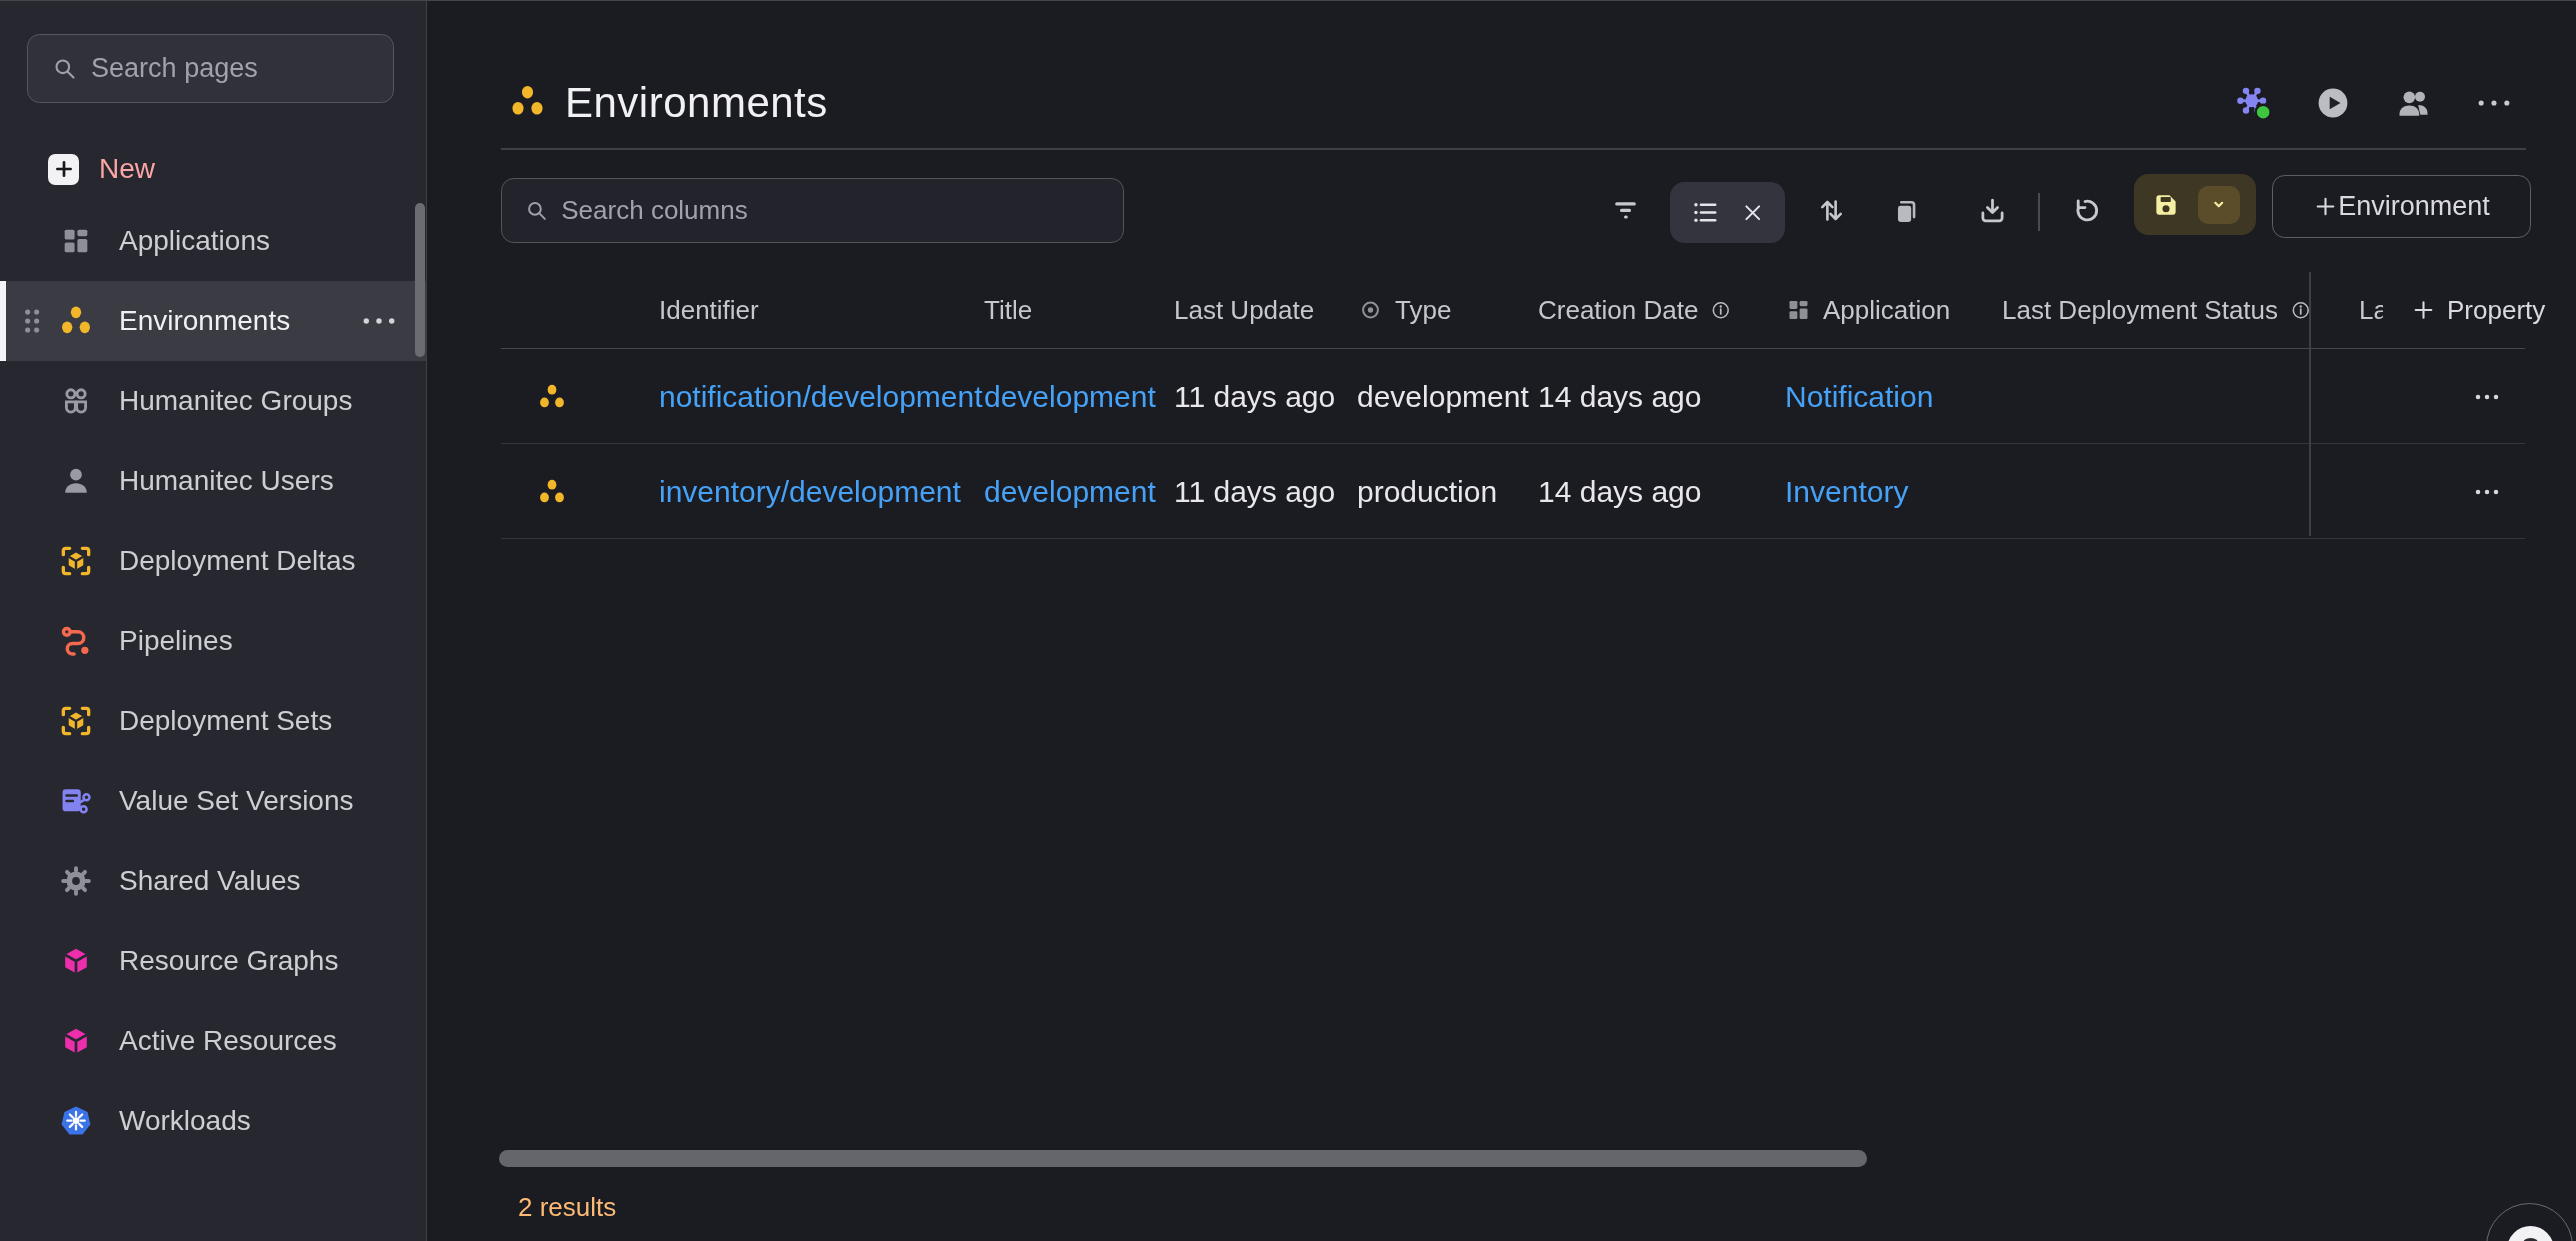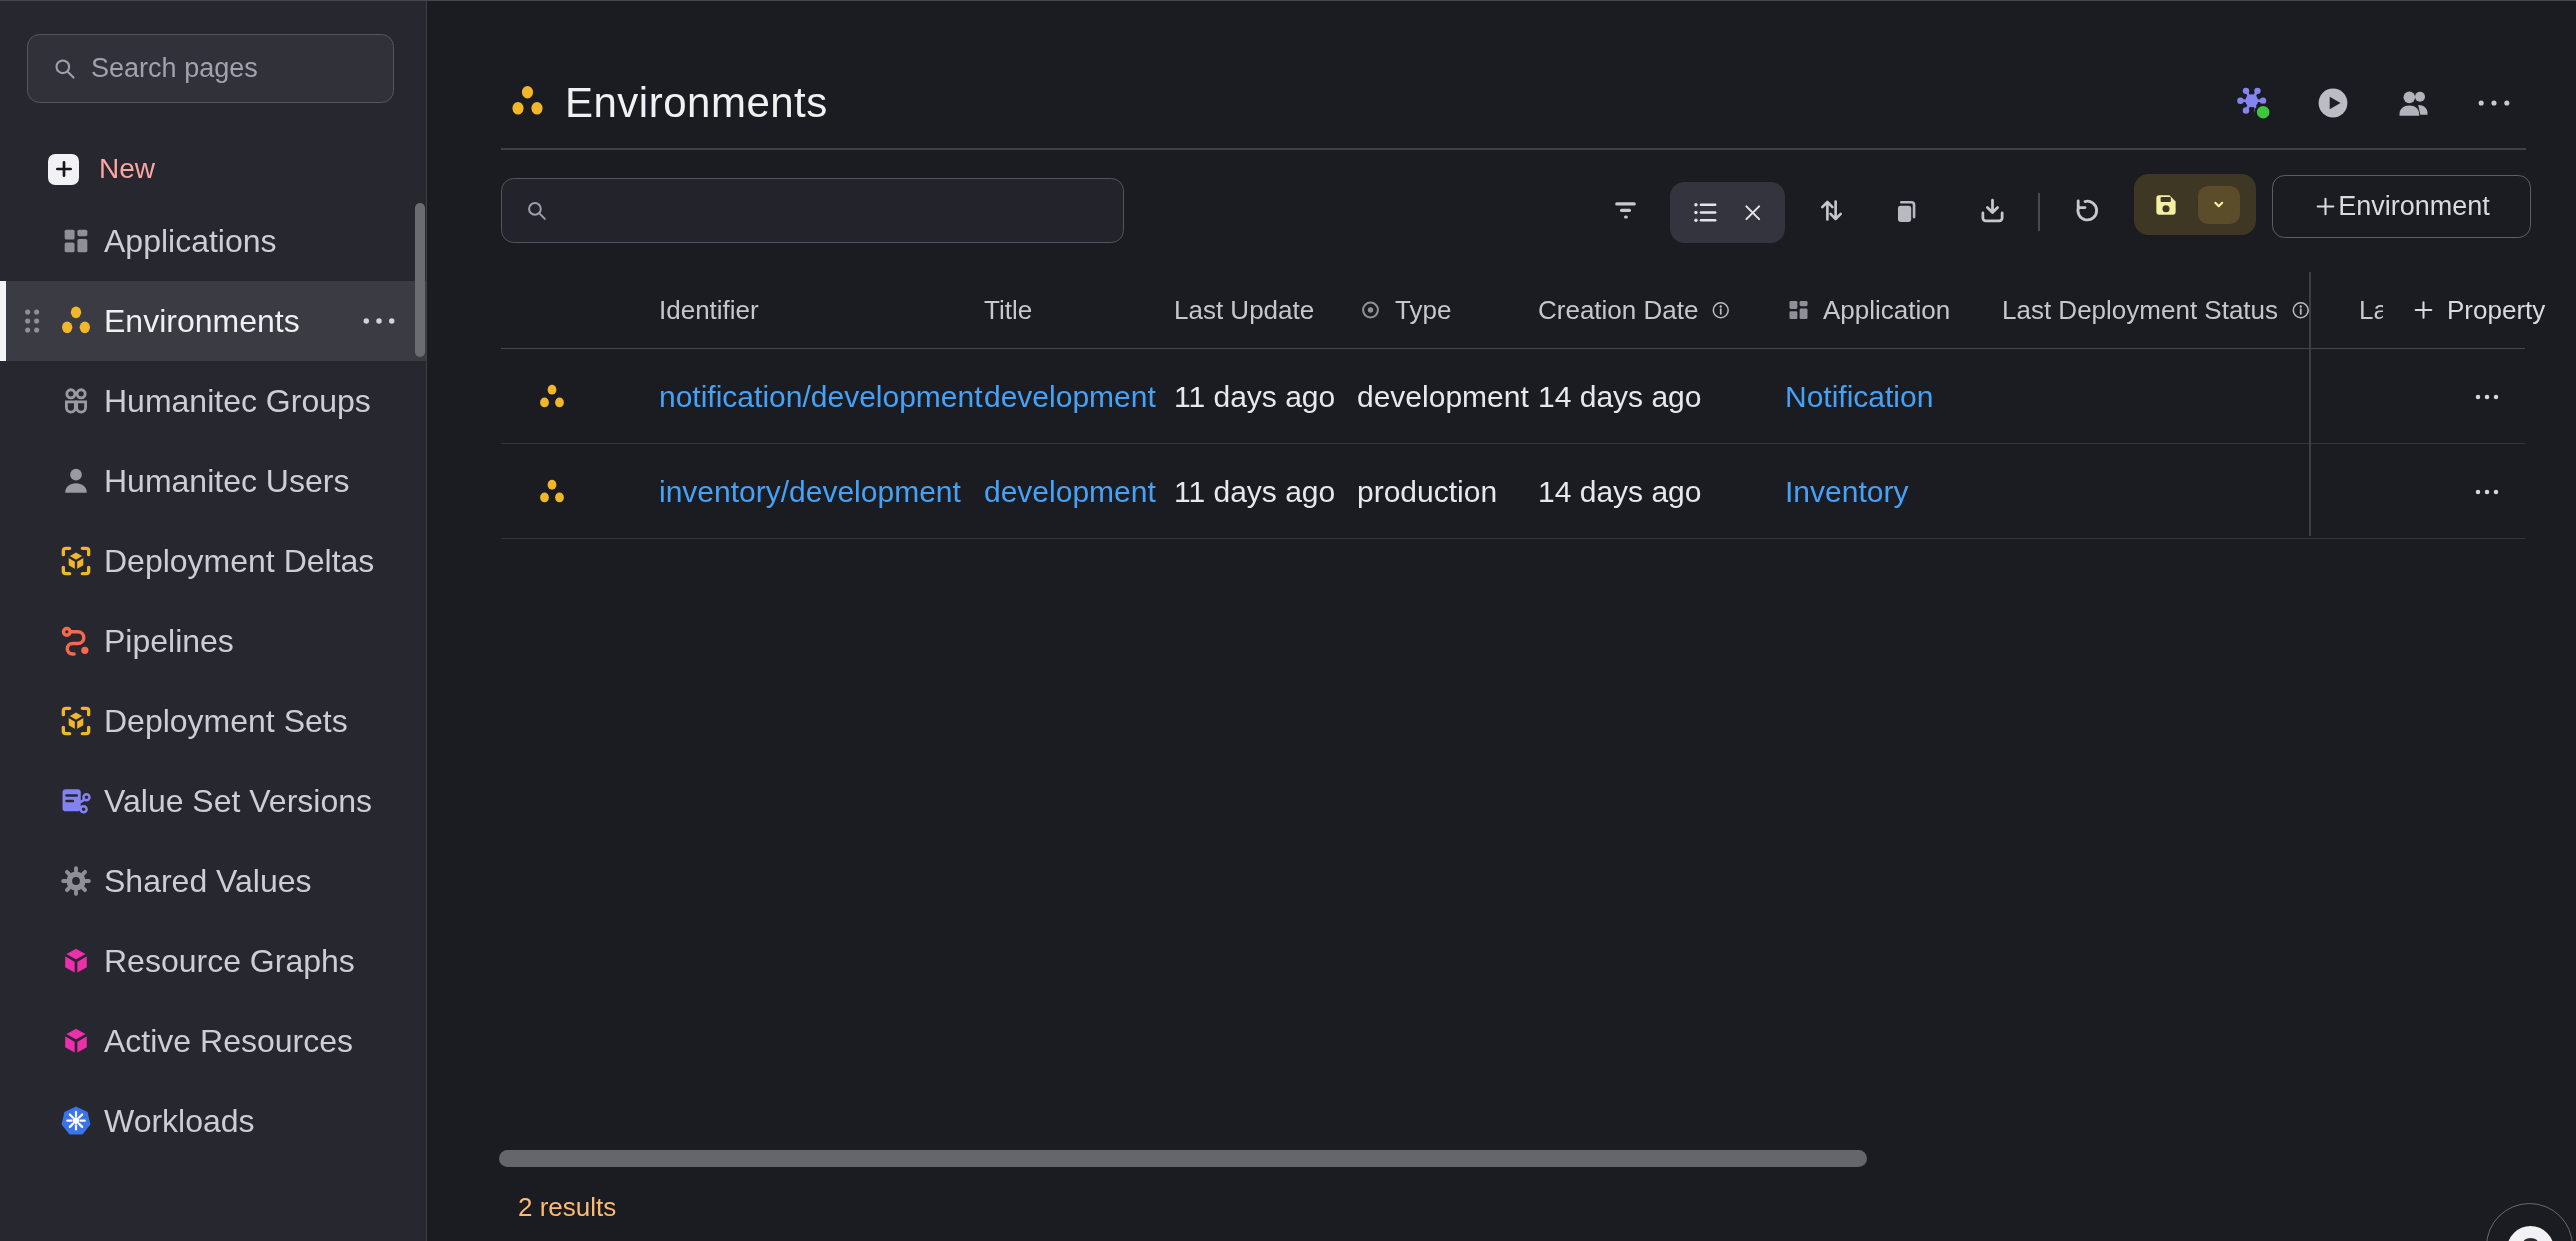--- a/index.html
+++ b/index.html
@@ -14,21 +14,21 @@
   .sb-search input { flex:1; background:transparent; border:none; outline:none; color:#dcdce2; font-size:27px; font-family:inherit; }
   .sb-search input::placeholder { color:#a2a2ac; }
   .sb-new { position:absolute; left:0; top:130px; width:100%; height:76px; display:flex; align-items:center; cursor:pointer; }
   .newbox { width:31px; height:31px; margin-left:48px; background:#f2f2f5; border-radius:7.2px; display:flex; align-items:center; justify-content:center; }
   .sb-new .nlabel { margin-left:20px; font-size:28px; color:#fca5a5; }
   .sb-items { position:absolute; left:0; top:200px; width:100%; }
   .sb-item { position:relative; height:80px; display:flex; align-items:center; cursor:pointer; }
   .sb-item.sel { background:#3b3b44; }
   .sb-item.sel::before { content:""; position:absolute; left:0; top:0; width:6.3px; height:100%; background:#f4f4f6; }
   .sb-ic { width:42px; height:42px; margin-left:55px; display:flex; align-items:center; justify-content:center; flex:0 0 auto; }
-  .sb-label { margin-left:7px; font-size:32px; color:#cdcdd4; white-space:nowrap;text-align:center; }
+  .sb-label { margin-left:22px; font-size:28px; color:#cdcdd4; white-space:nowrap;text-align:center; }
   .sb-item.sel .sb-label { color:#eef0f2; }
   .drag-dots { position:absolute; left:16.3px; top:50%; transform:translateY(-50%); width:31px; height:36px; }
   .sb-ellipsis { position:absolute; right:27px; top:50%; transform:translateY(-50%); width:40px; height:22px; }
   .sb-scroll { position:absolute; left:415px; top:202px; width:10px; height:154px; background:#6b6b72; border-radius:5.4px; }
 
   
   .main { position:absolute; left:429px; top:0; right:0; height:100%; }
   .page-header { position:absolute; left:0; top:0; width:100%; height:147px; }
   .ph-icon { position:absolute; left:77px; top:79px; width:43px; height:43px; }
   .ph-title { position:absolute; left:136px; top:78px; font-size:42px; font-weight:500; color:#f1f1f4; letter-spacing:0.5px; }
@@ -334,20 +334,21 @@
           </svg>
       </span>
     </header>
     <div class="hdiv"></div>
 
     <div class="tb-search">
       <svg width="25" height="25" viewBox="0 0 24 24">
           <circle cx="10.5" cy="10.5" r="5.6" fill="none" stroke="#9da0a8" stroke-width="1.9"></circle>
           <line x1="14.8" y1="14.8" x2="20" y2="20" stroke="#9da0a8" stroke-width="1.9" stroke-linecap="round"></line>
         </svg>
+      <input placeholder="Search columns" style="">
     </div>
 
     <span class="tbtn" style="left:1166px">
       <svg width="33" height="33" viewBox="0 0 24 24" fill="#c7c7cd">
           <rect x="4.5" y="6" width="15" height="2.3" rx="1.1"></rect>
           <rect x="8" y="10.8" width="8" height="2.3" rx="1.1"></rect>
           <rect x="10.9" y="15.6" width="2.8" height="2.3" rx="1.1"></rect>
         </svg>
     </span>
 

